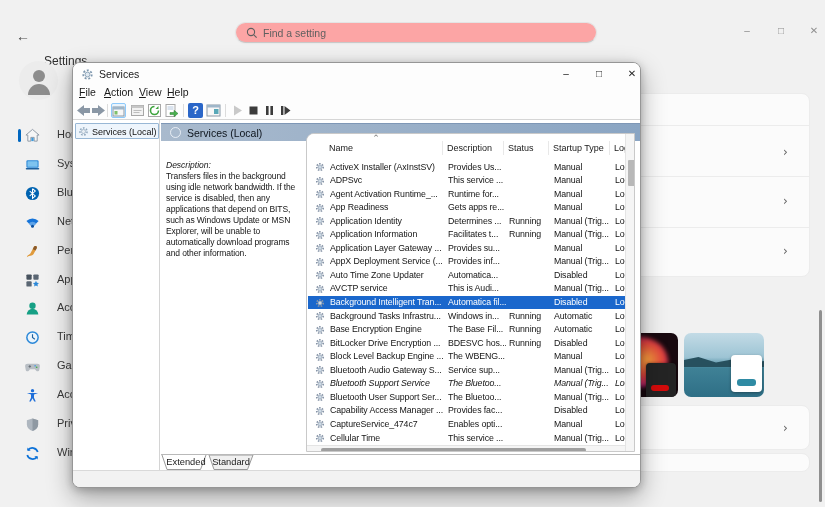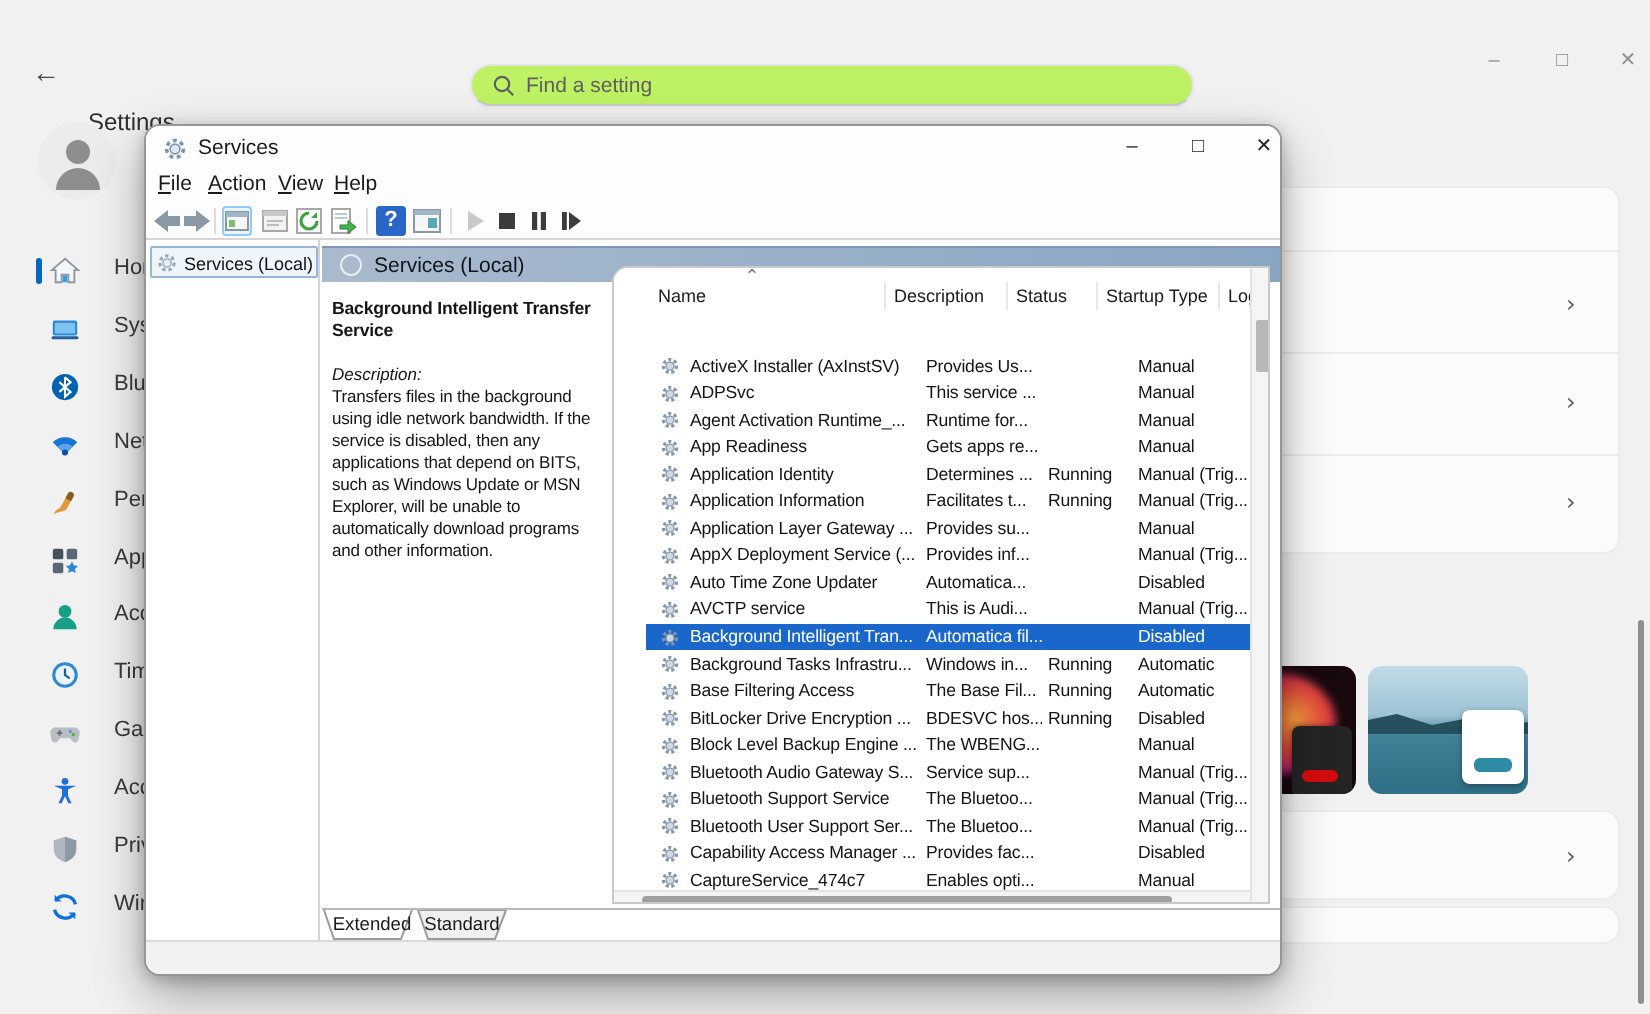--- a/index.html
+++ b/index.html
@@ -3,21 +3,21 @@
 <meta charset="utf-8">
 <style>
 * { margin:0; padding:0; box-sizing:border-box; }
 body { width:825px; height:507px; font-family:"Liberation Sans",sans-serif; }
 .screen { position:relative; width:825px; height:507px; background:#f1f1f1; overflow:hidden; }
 .abs { position:absolute; }
 
 
 .set-back { left:16px; top:28px; width:16px; height:16px; color:#4a4a4a; font-size:14px; line-height:16px; }
 .set-title { left:44px; top:30px; font-size:12px; color:#2f2f2f;margin-top:24px; }
-.search-pill { left:235px; top:32px; width:362px; height:21px; background:#bef264; border:1px solid #e4e4e4; border-bottom-color:#c9c9c9; border-radius:11px; box-shadow:0 1px 2px rgba(0,0,0,.04); }
+.search-pill { left:235px; top:22px; width:362px; height:21px; background:#fca5a5; border:1px solid #e4e4e4; border-bottom-color:#c9c9c9; border-radius:11px; box-shadow:0 1px 2px rgba(0,0,0,.04); }
 .search-ic { left:10px; top:4px; width:12px; height:12px; }
 .search-ph { left:27px; top:3.5px; font-size:10.5px; color:#5f5f5f; }
 .wc { top:24px; width:14px; height:14px; color:#8f8f8f; font-size:10px; text-align:center; line-height:14px; }
 .avatar-plate { left:19px; top:61px; width:39px; height:39px; border-radius:50%; background:#ececec; }
 .sidebar-item { left:14px; width:160px; height:29px; }
 .sb-accent { left:4px; top:8px; width:3px; height:13px; border-radius:2px; background:#0067c0; }
 .sb-ic { left:11px; top:7px; width:15px; height:15px; }
 .sb-label { left:43px; top:7px; font-size:11px; color:#3a3a3a; white-space:nowrap; }
 
 .card { background:#fbfbfb; border:1px solid #ececec; border-radius:8px; }
@@ -57,21 +57,21 @@
 .detail { left:5px; top:29px; width:170px; }
 .d-title { font-size:8.8px; font-weight:bold; color:#161616; line-height:11px; white-space:pre; letter-spacing:-.1px; }
 .d-lab { font-size:8.5px; color:#161616; line-height:11px;font-style:italic; }
 .d-body { font-size:8.5px; color:#161616; line-height:11px; white-space:pre; letter-spacing:-.1px; }
 .listbox { left:145px; top:13px; width:329px; height:319px; background:#fff; border:1px solid #c9c9c9; border-radius:8px 0 0 0; overflow:hidden; }
 .lv-head { left:0; top:0; width:318px; height:25px; background:#fff; overflow:hidden; }
 .lv-h-cell { top:9px; font-size:9px; color:#1a1a1a; white-space:nowrap; }
 .lv-h-sep { top:7px; width:1px; height:14px; background:#e8e8e8; }
 .sort-chev { left:64px; top:-1px; width:10px; font-size:9px; color:#777; text-align:center; }
 .lv-rows { left:0; top:26px; width:318px; height:285px; overflow:hidden; }
-.lv-row { left:16px; width:318px; height:13.55px;margin-top:16px; }
+.lv-row { left:1px; width:318px; height:13.55px; }
 .lv-row.sel { background:#1a67cc; }
 .lv-cell { top:1.5px; font-size:8.8px; color:#141414; white-space:nowrap; overflow:hidden; letter-spacing:-.1px; }
 .lv-row.sel .lv-cell { color:#fff; }
 .row-ic { left:7px; top:2px; width:10px; height:10px; }
 .c-name { left:22px; width:114px; }
 .c-desc { left:140px; width:58px; }
 .c-stat { left:201px; width:41px; }
 .c-start { left:246px; width:59px; }
 .c-log  { left:307px; width:14px; }
 .vscroll { left:318px; top:0; width:11px; height:319px; background:#f5f5f5; border-left:1px solid #e4e4e4; }
@@ -319,22 +319,20 @@
         <div class="abs tree-label">Services (Local)</div>
       </div>
     </div>
 
     <div class="abs rpane">
       <div class="abs rp-header">
         <div class="abs rp-h-ic"></div>
         <div class="abs rp-h-label">Services (Local)</div>
       </div>
       <div class="abs detail">
-        <div class="d-title" id="d-title">Background Intelligent Transfer
-Service</div>
         <div class="d-lab" style="margin-top:11px">Description:</div>
         <div class="d-body" id="d-body">Transfers files in the background
 using idle network bandwidth. If the
 service is disabled, then any
 applications that depend on BITS,
 such as Windows Update or MSN
 Explorer, will be unable to
 automatically download programs
 and other information.</div>
       </div>
@@ -483,21 +481,21 @@
               <div class="abs lv-cell c-desc">Windows in...</div>
               <div class="abs lv-cell c-stat">Running</div>
               <div class="abs lv-cell c-start">Automatic</div>
               <div class="abs lv-cell c-log">Loc</div>
             </div>
             <div class="abs lv-row" style="top: 162.6px;">
               <svg class="abs row-ic" viewBox="0 0 16 16">
                 <circle cx="8" cy="8" r="5.2" fill="none" stroke="#8795a8" stroke-width="2.6" stroke-dasharray="2.4 2.1"></circle>
                 <circle cx="8" cy="8" r="3.2" fill="#ccd9e4" stroke="#8795a8" stroke-width="1"></circle>
               </svg>
-              <div class="abs lv-cell c-name">Base Filtering Access</div>
+              <div class="abs lv-cell c-name">Base Encryption Engine</div>
               <div class="abs lv-cell c-desc">The Base Fil...</div>
               <div class="abs lv-cell c-stat">Running</div>
               <div class="abs lv-cell c-start">Automatic</div>
               <div class="abs lv-cell c-log">Loc</div>
             </div>
             <div class="abs lv-row" style="top: 176.15px;">
               <svg class="abs row-ic" viewBox="0 0 16 16">
                 <circle cx="8" cy="8" r="5.2" fill="none" stroke="#8795a8" stroke-width="2.6" stroke-dasharray="2.4 2.1"></circle>
                 <circle cx="8" cy="8" r="3.2" fill="#ccd9e4" stroke="#8795a8" stroke-width="1"></circle>
               </svg>
@@ -522,21 +520,21 @@
               <svg class="abs row-ic" viewBox="0 0 16 16">
                 <circle cx="8" cy="8" r="5.2" fill="none" stroke="#8795a8" stroke-width="2.6" stroke-dasharray="2.4 2.1"></circle>
                 <circle cx="8" cy="8" r="3.2" fill="#ccd9e4" stroke="#8795a8" stroke-width="1"></circle>
               </svg>
               <div class="abs lv-cell c-name">Bluetooth Audio Gateway S...</div>
               <div class="abs lv-cell c-desc">Service sup...</div>
               <div class="abs lv-cell c-stat"></div>
               <div class="abs lv-cell c-start">Manual (Trig...</div>
               <div class="abs lv-cell c-log">Loc</div>
             </div>
-            <div class="abs lv-row" style="top: 216.8px;">
+            <div class="abs lv-row" style="top: 216.8px; font-style: italic;">
               <svg class="abs row-ic" viewBox="0 0 16 16">
                 <circle cx="8" cy="8" r="5.2" fill="none" stroke="#8795a8" stroke-width="2.6" stroke-dasharray="2.4 2.1"></circle>
                 <circle cx="8" cy="8" r="3.2" fill="#ccd9e4" stroke="#8795a8" stroke-width="1"></circle>
               </svg>
               <div class="abs lv-cell c-name">Bluetooth Support Service</div>
               <div class="abs lv-cell c-desc">The Bluetoo...</div>
               <div class="abs lv-cell c-stat"></div>
               <div class="abs lv-cell c-start">Manual (Trig...</div>
               <div class="abs lv-cell c-log">Loc</div>
             </div>

